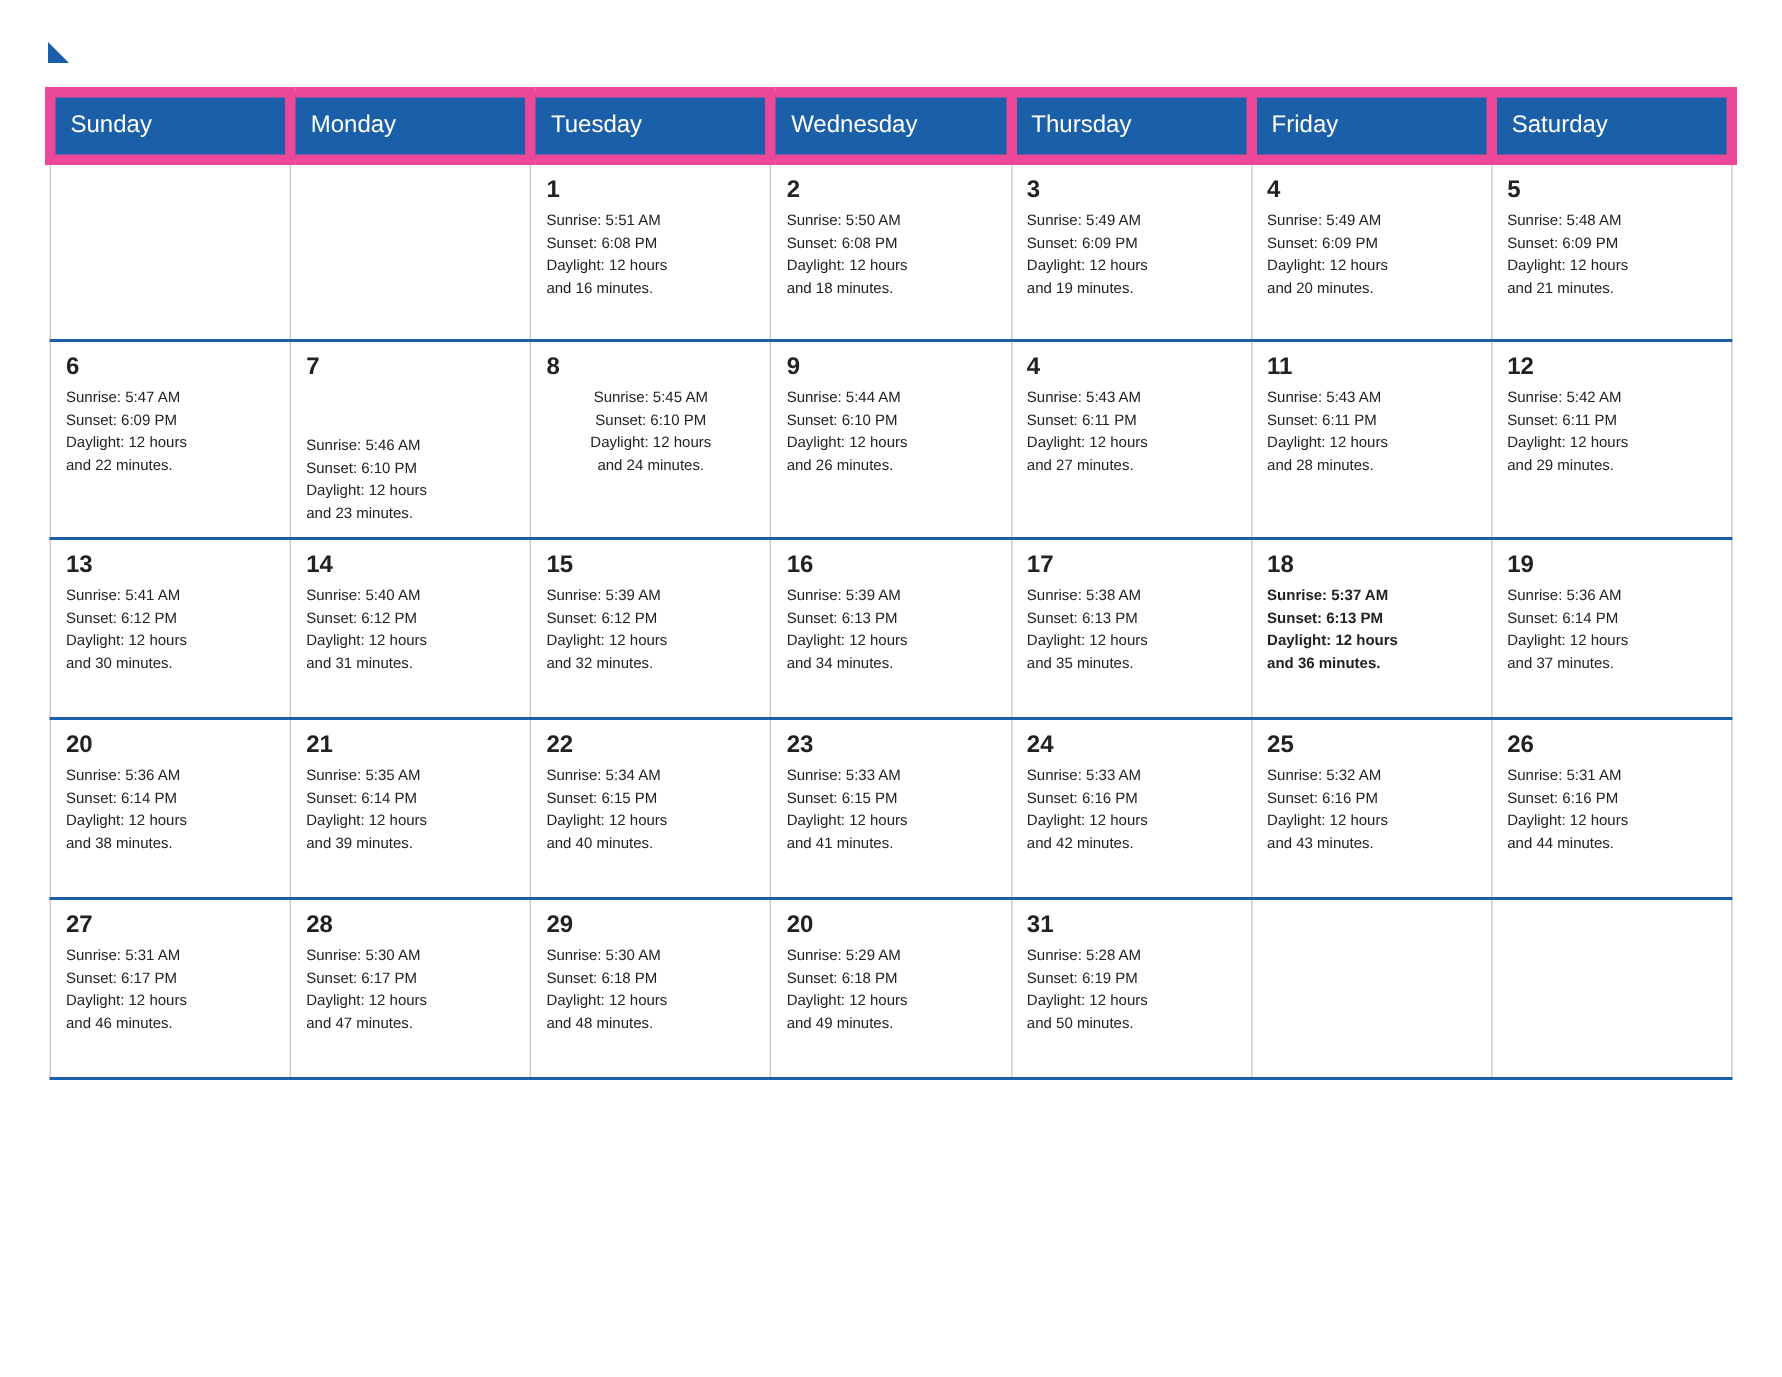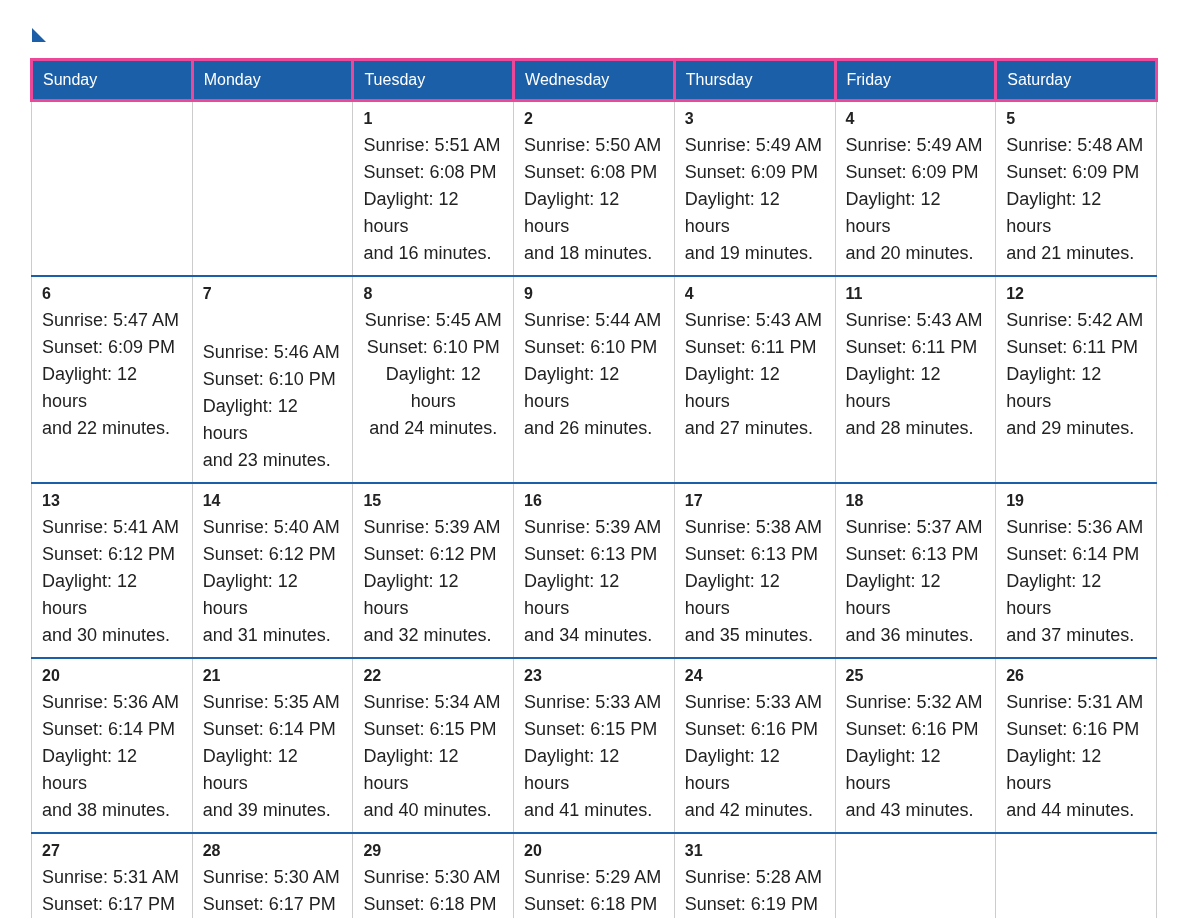--- a/index.html
+++ b/index.html
@@ -66,21 +66,21 @@
       border-collapse: collapse;
       table-layout: fixed;
     }
     thead tr th {
       background-color: #1a5fa8;
       color: white;
       font-size: 16px;
       font-weight: normal;
       padding: 10px 10px;
       text-align: left;
-      border: 3px solid #ec4899;
+      border: 7px solid #ec4899;
     }
     tbody tr td {
       vertical-align: top;
       border: 1px solid #ccc;
       padding: 8px 10px;
       font-size: 13px;
       color: #222;
       min-height: 110px;
       height: 120px;
     }
@@ -88,21 +88,21 @@
       border-bottom: 2px solid #1a5fa8;
     }
     .day-number {
       font-size: 16px;
       font-weight: bold;
       color: #222;
       display: block;
       margin-bottom: 4px;
     }
     .day-info {
-      font-size: 18px;
+      font-size: 10px;
       color: #222;
       line-height: 1.5;
     }
     td.empty {
       background: #fff;
     }
   </style>
 </head>
 <body>
 
@@ -254,21 +254,21 @@
         </td>
         <td>
           <span class="day-number">17</span>
           <div class="day-info" style="white-space: pre-line;">Sunrise: 5:38 AM
 Sunset: 6:13 PM
 Daylight: 12 hours
 and 35 minutes.</div>
         </td>
         <td>
           <span class="day-number">18</span>
-          <div class="day-info" style="white-space: pre-line;">Sunrise: 5:37 AM
+          <div class="day-info" style="white-space: pre-line; font-weight: bold;">Sunrise: 5:37 AM
 Sunset: 6:13 PM
 Daylight: 12 hours
 and 36 minutes.</div>
         </td>
         <td>
           <span class="day-number">19</span>
           <div class="day-info" style="white-space: pre-line;">Sunrise: 5:36 AM
 Sunset: 6:14 PM
 Daylight: 12 hours
 and 37 minutes.</div>

